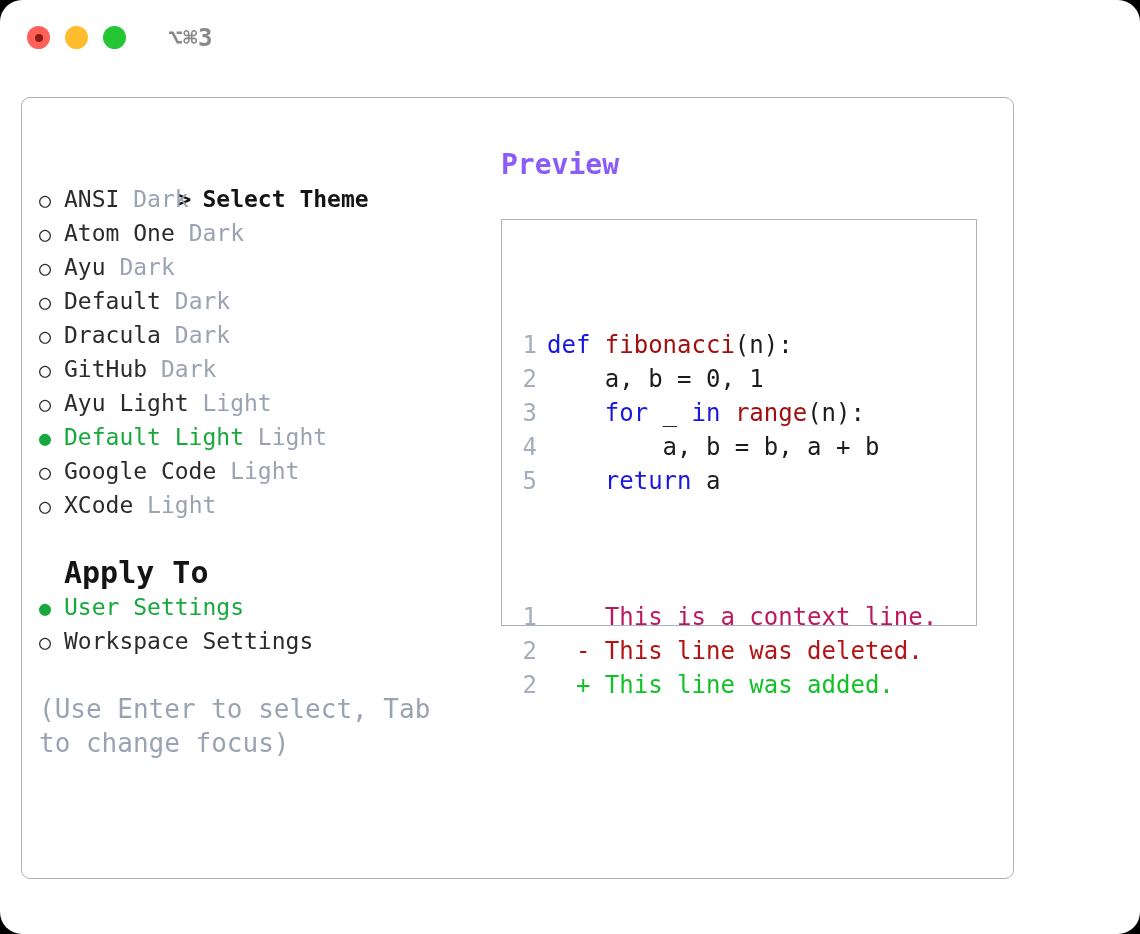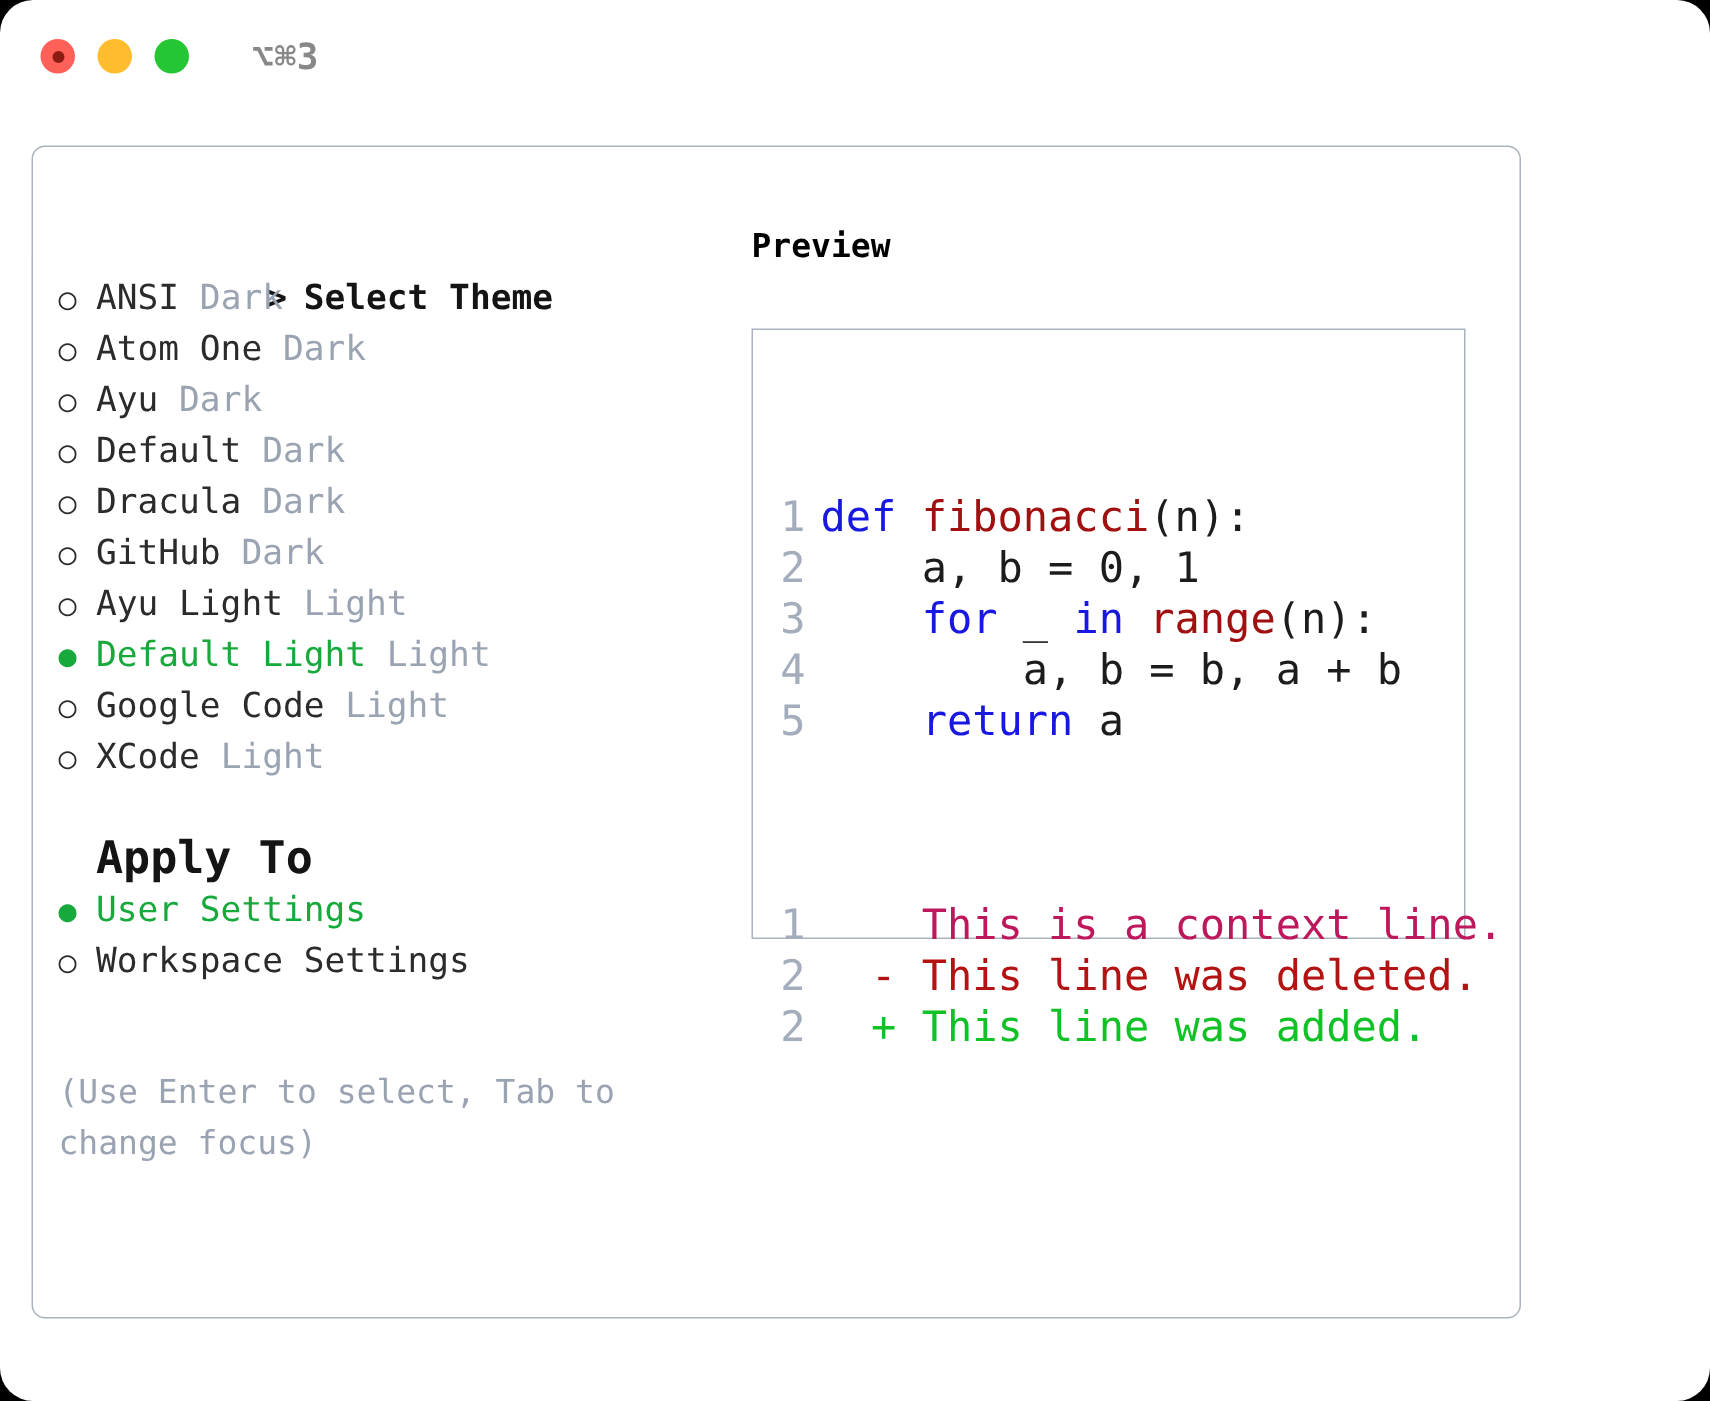--- a/index.html
+++ b/index.html
@@ -138,59 +138,59 @@
     height: 34px;
     line-height: 34px;
     font-size: 30px;
     font-weight: 700;
     color: #141414;
     padding-left: 25px;
     white-space: pre;
   }
 
   .hint {
-    margin-top: 54px;
-    font-size: 22px;
+    margin-top: 34px;
+    font-size: 26px;
     line-height: 34px;
     color: #9aa3b2;
     width: 410px;
     white-space: pre-wrap;
   }
 
   
   .right-col {
     position: absolute;
     left: 479px;
     top: 50px;
     width: 495px;
   }
   .preview-title {
-    font-size: 22px;
-    font-weight: 700;
-    color: #000000;
+    font-size: 28px;
+    font-weight: 700;
+    color: #8b5cf6;
     line-height: 34px;
     height: 34px;
     white-space: pre;
   }
 
   .preview-box {
     margin-top: 37px;
     width: 476px;
     height: 407px;
     border: 1.8px solid #aab2c0;
     box-sizing: border-box;
     background: #ffffff;
     position: relative;
   }
 
   .code {
     position: absolute;
     left: 9px;
     top: 40px;
-    font-size: 28px;
+    font-size: 24px;
     line-height: 34px;
     white-space: pre;
   }
   .code-line { height: 34px; white-space: pre; }
 
   .lineno {
     display: inline-block;
     width: 26px;
     text-align: right;
     color: #a4adbc;

